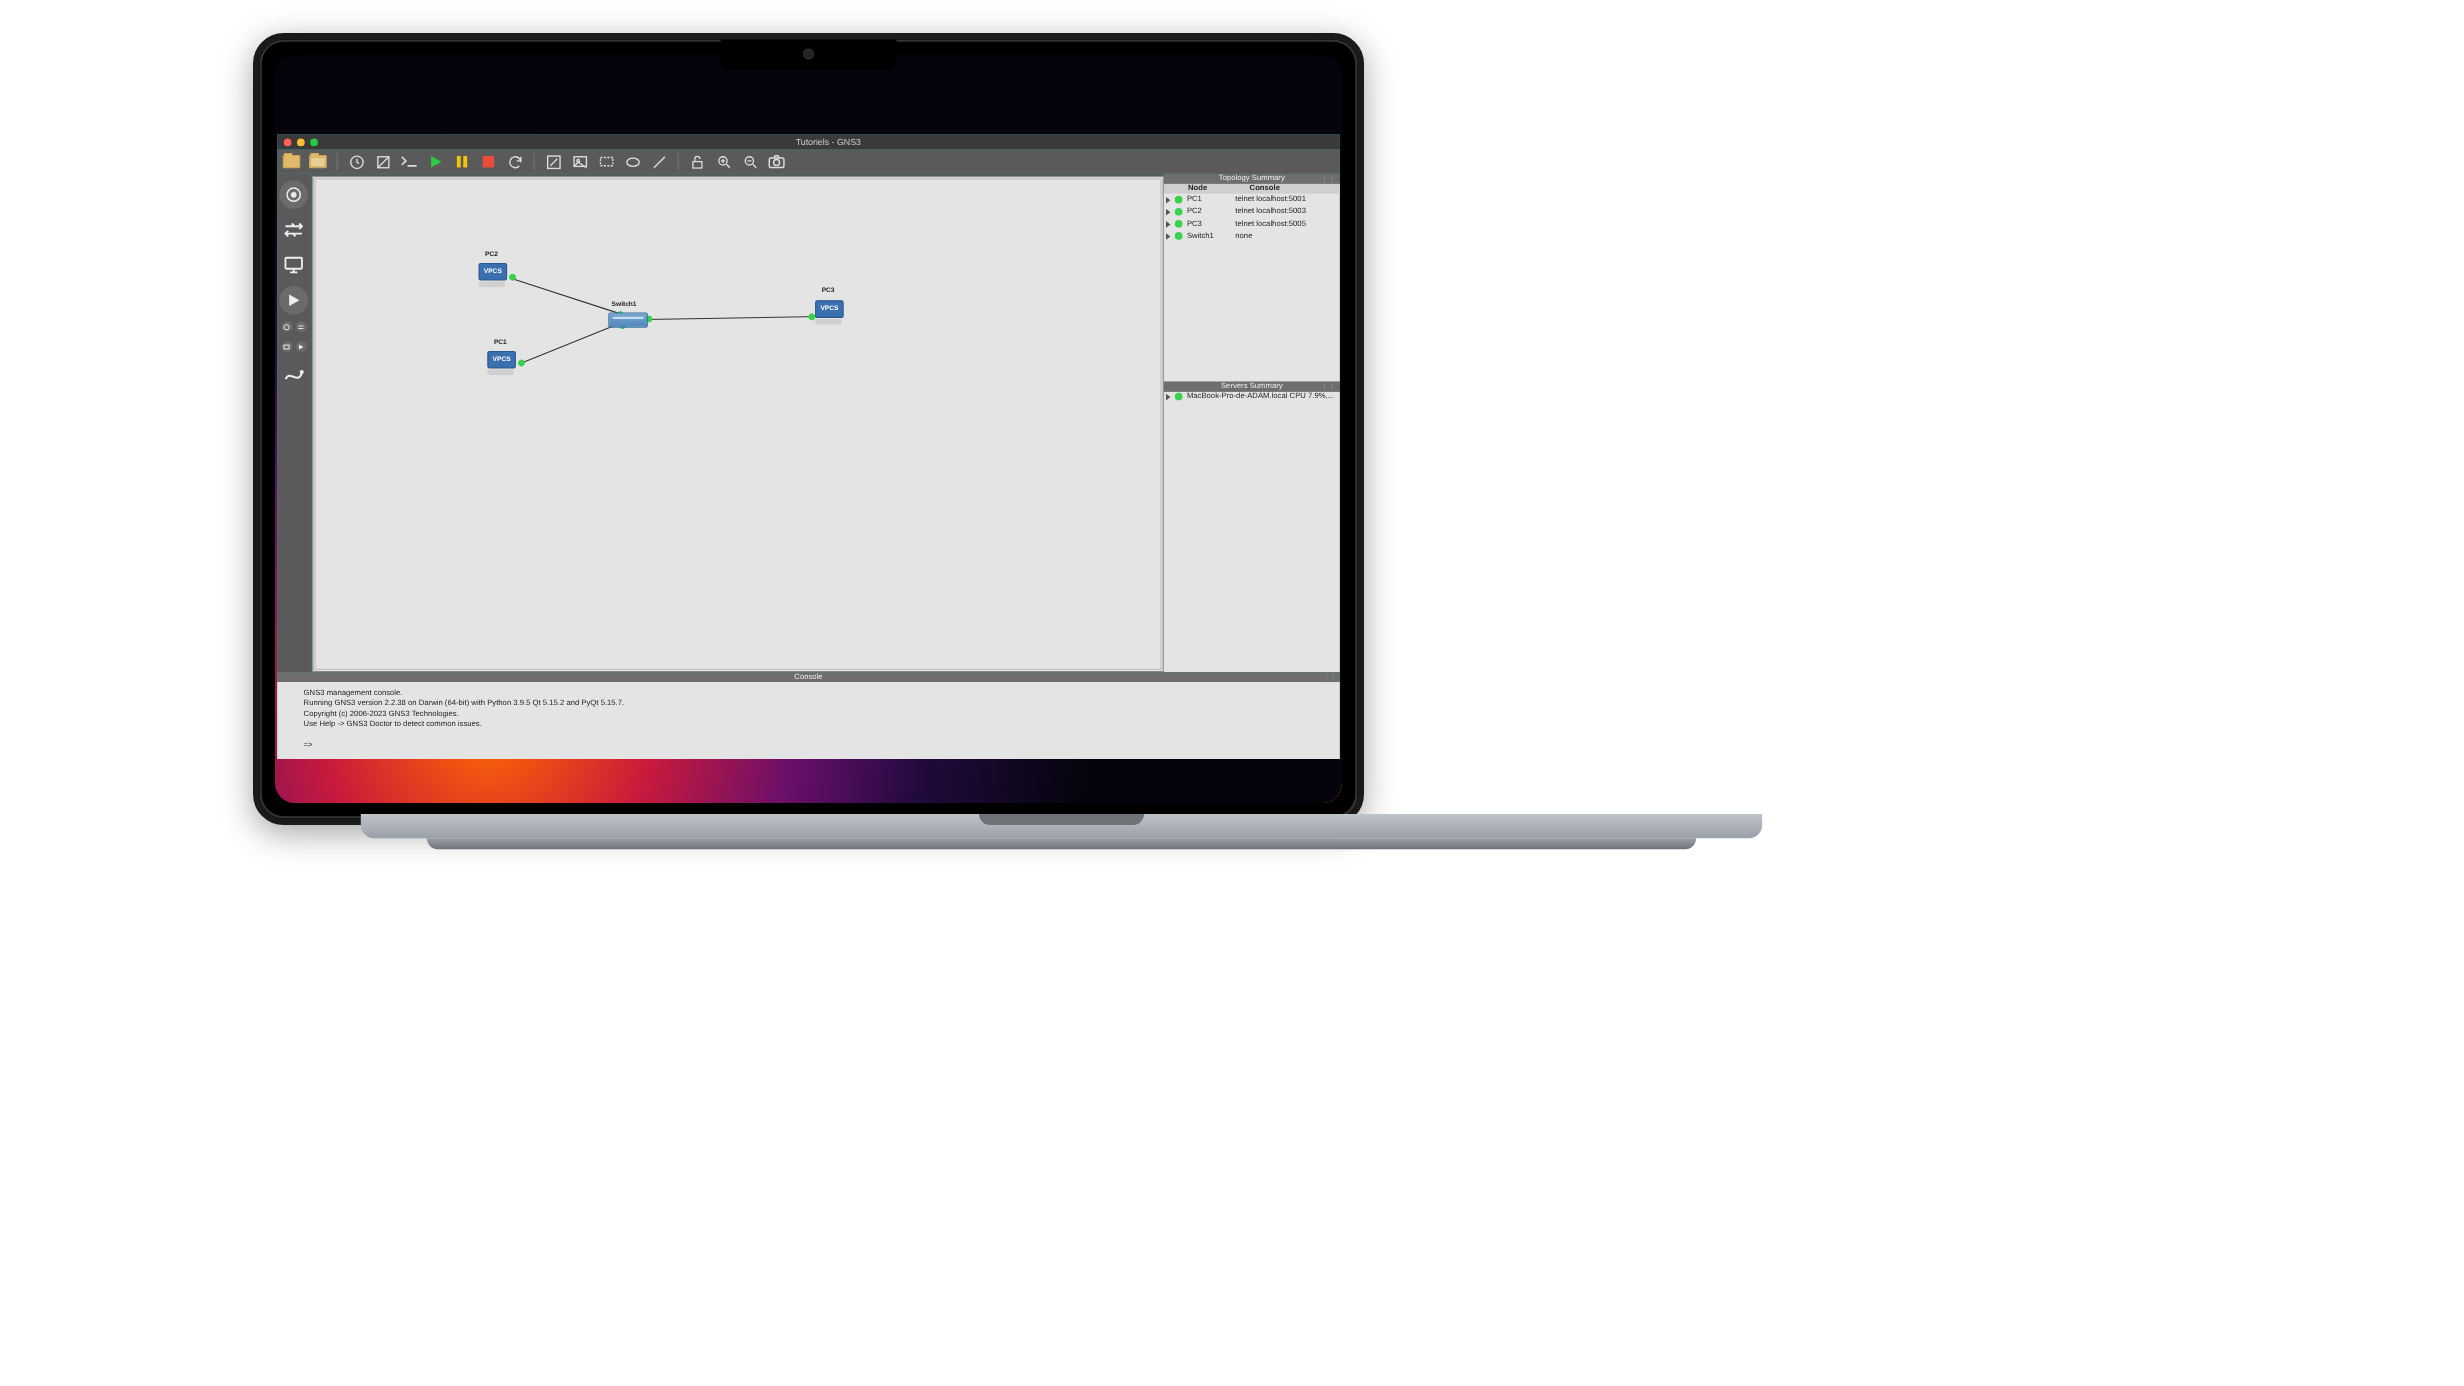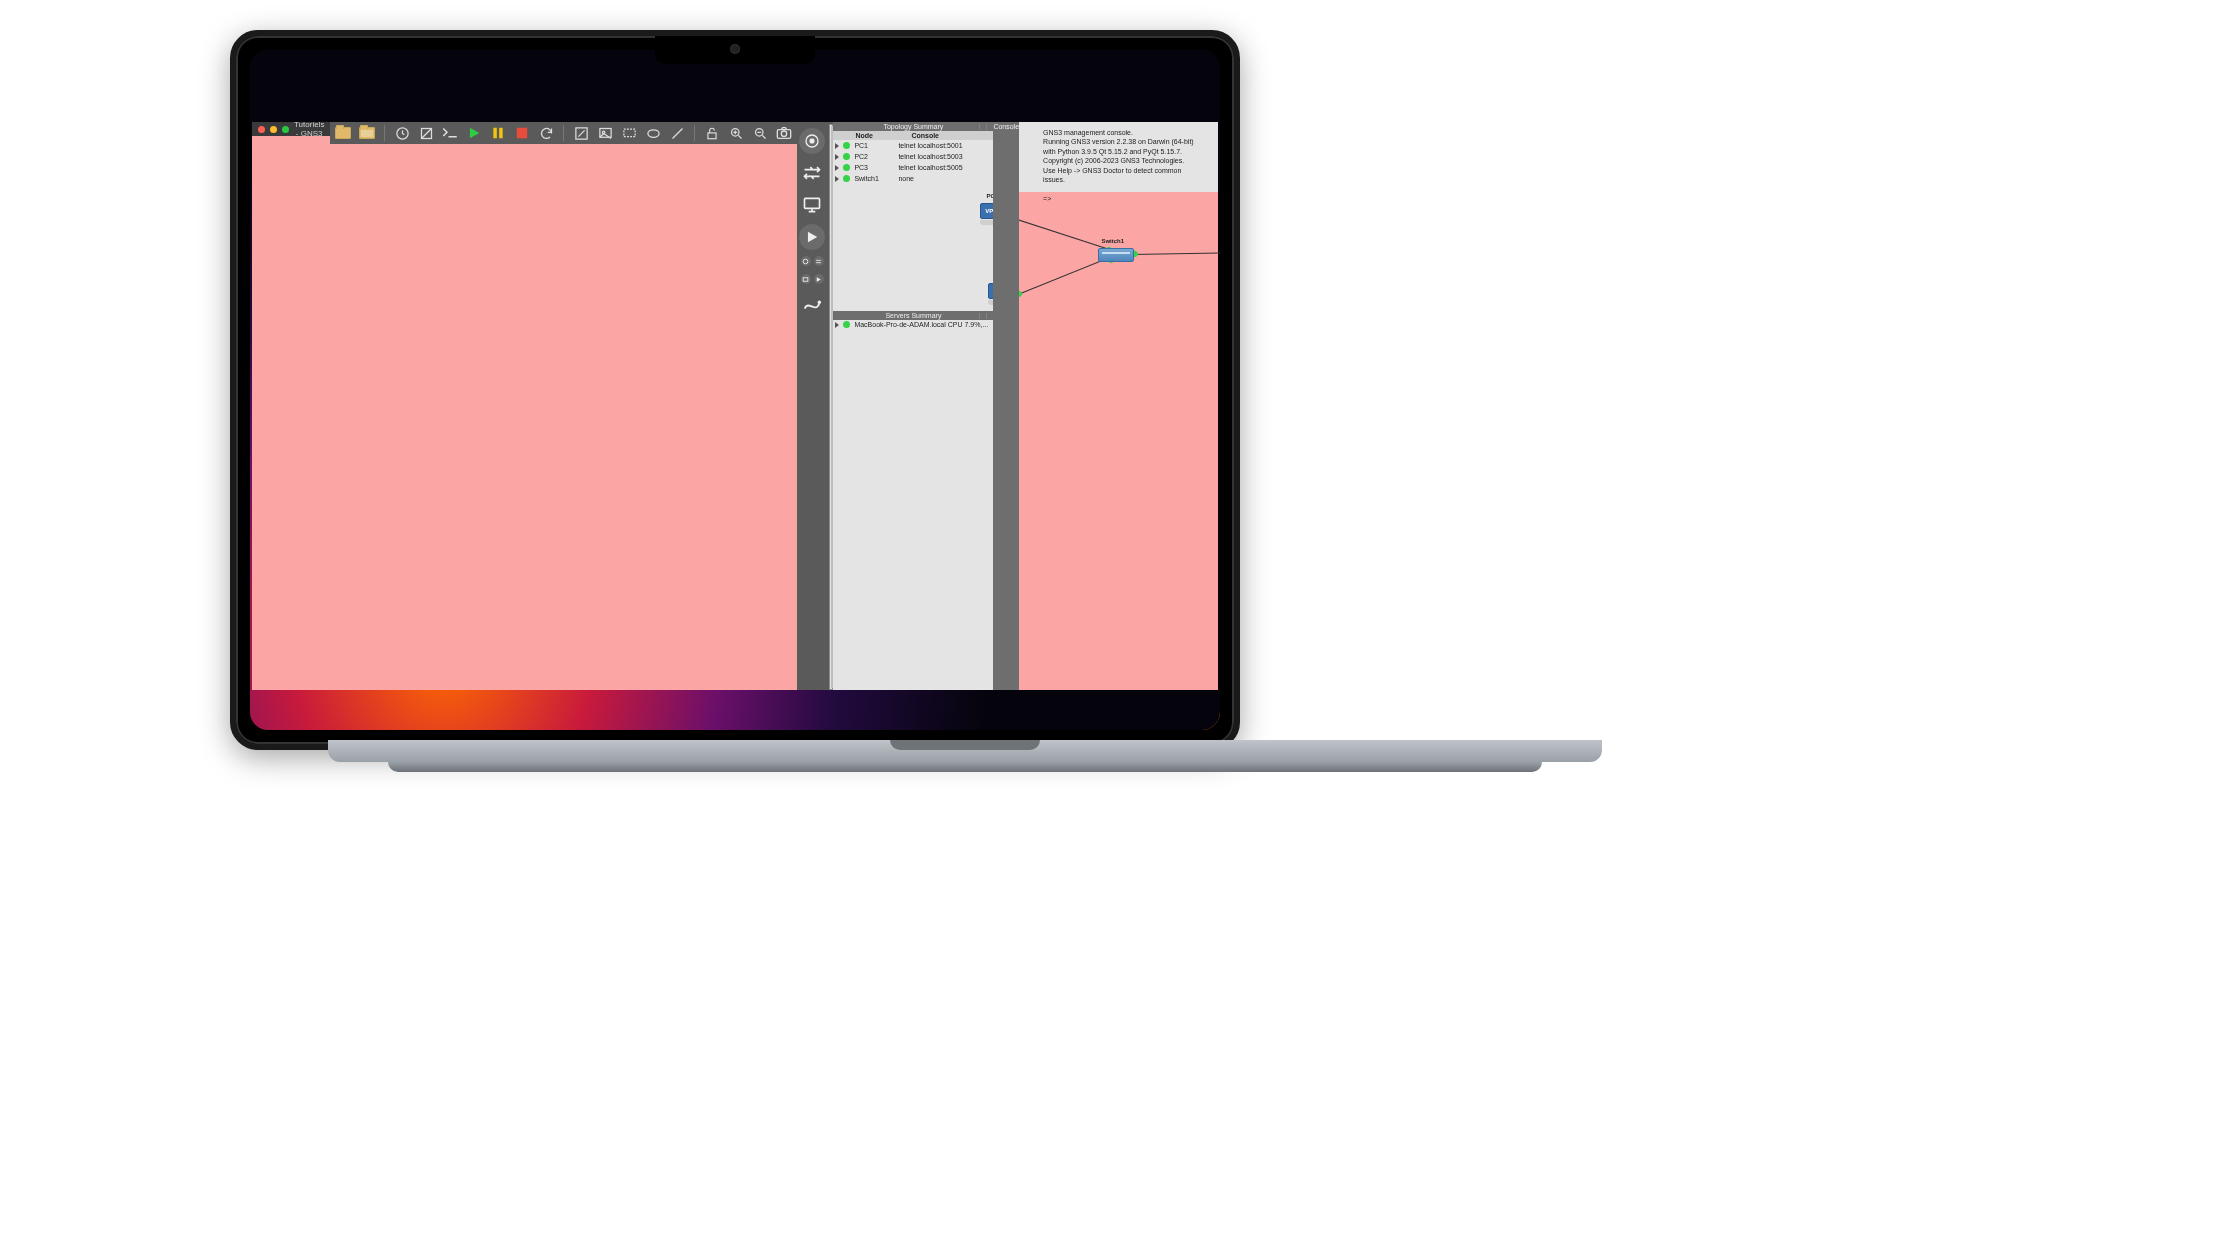--- a/index.html
+++ b/index.html
@@ -11,21 +11,21 @@
   .cam{position:absolute;top:8px;left:50%;transform:translateX(-50%);width:10px;height:10px;border-radius:50%;background:#222;box-shadow:inset 0 0 2px #444;}
   .wallpaper{position:absolute;inset:0;background:radial-gradient(circle at 20% 90%,#ff6a00 0%,#c91a3b 15%,#6a0f6a 28%,#210a3e 40%,#05040c 55%) ,radial-gradient(circle at 95% 85%,#ffd27a 0%,#ff7b00 10%,#d0123b 20%,#4a0a5a 32%,#05040c 50%);}
   
   .base{position:absolute;left:98px;top:710px;width:1274px;height:42px;}
   .base-top{position:absolute;top:0;left:0;right:0;height:22px;background:linear-gradient(#bfc4ca,#9aa0a7);border-radius:0 0 12px 12px;}
   .base-notch{position:absolute;top:0;left:50%;transform:translateX(-50%);width:150px;height:10px;background:#6e7378;border-radius:0 0 10px 10px;}
   .foot{position:absolute;top:22px;left:60px;right:60px;height:10px;background:linear-gradient(#9aa0a7,#6d7278);border-radius:0 0 40px 40px;}
 
   
   .scr{position:absolute;inset:0;}
-  .win{position:absolute;left:2px;top:72px;right:2px;bottom:40px;background:#fca5a5;display:flex;flex-direction:row;font-size:8px;color:#ddd;}
+  .win{position:absolute;left:2px;top:72px;right:2px;bottom:40px;background:#14b8a6;display:flex;flex-direction:column;font-size:8px;color:#ddd;}
   .titlebar{height:14px;background:#3a3a3a;display:flex;align-items:center;padding:0 6px;gap:5px;}
   .tl-dot{width:7px;height:7px;border-radius:50%;}
   .tl-r{background:#ff5f57;} .tl-y{background:#febc2e;} .tl-g{background:#28c840;}
   .titlebar .title{flex:1;text-align:center;color:#cfcfcf;font-size:8px;}
   .toolbar{height:22px;background:#5a5a5a;display:flex;align-items:center;padding:0 4px;gap:6px;}
   .tb-ico{width:18px;height:18px;display:flex;align-items:center;justify-content:center;color:#ddd;}
   .tb-sep{width:1px;height:16px;background:#777;margin:0 2px;}
   .ico-folder{width:14px;height:10px;border:1px solid #c9a85a;background:#e0b96a;border-radius:1px;position:relative;}
   .ico-folder::before{content:"";position:absolute;top:-3px;left:0;width:6px;height:3px;background:#e0b96a;border:1px solid #c9a85a;border-bottom:none;border-radius:1px 1px 0 0;}
   .ico-folder.open::after{content:"";position:absolute;inset:2px 1px 1px 1px;background:#e8cf98;}

